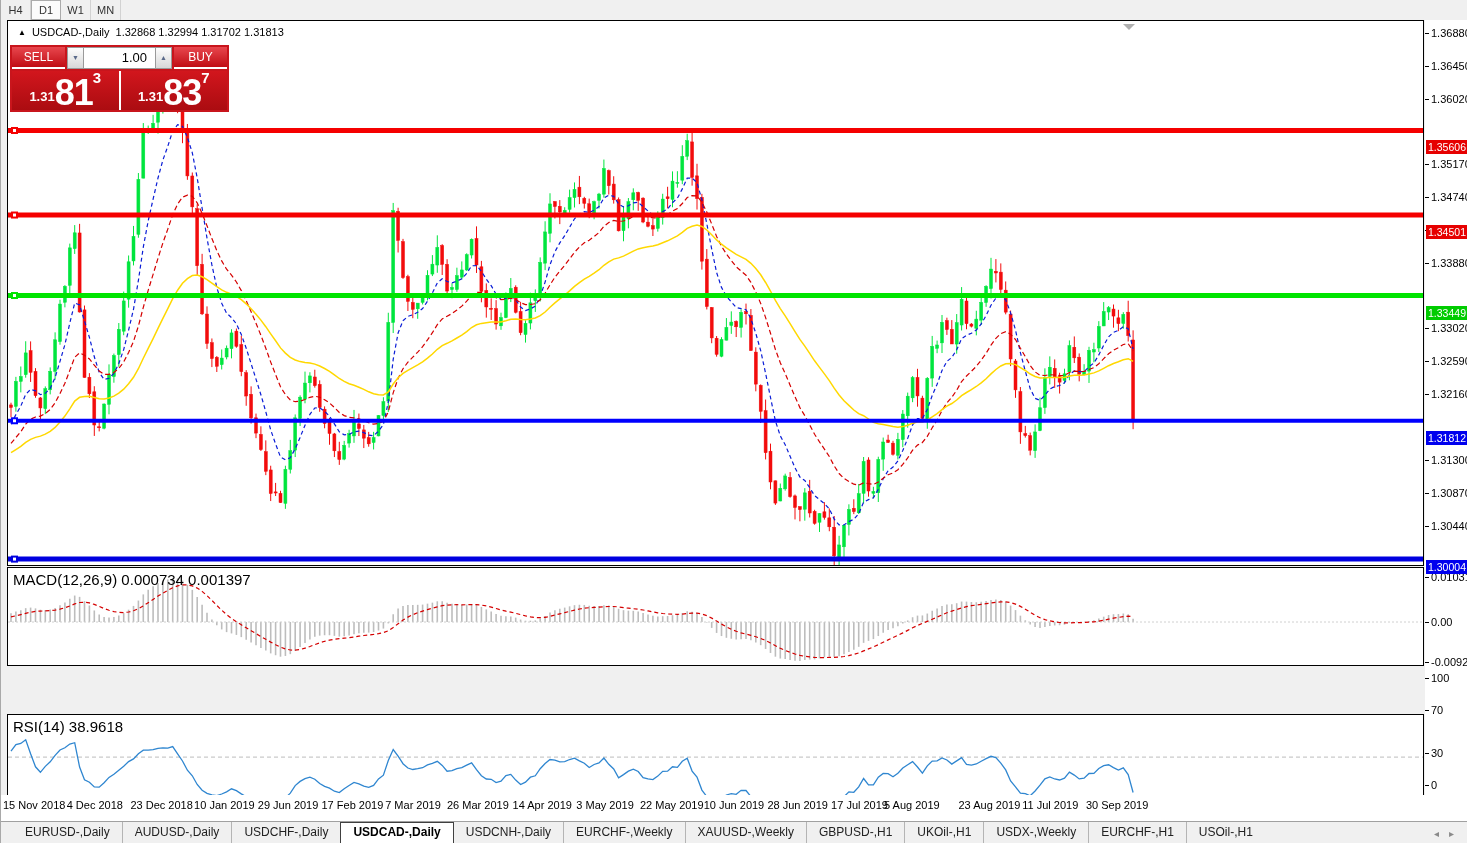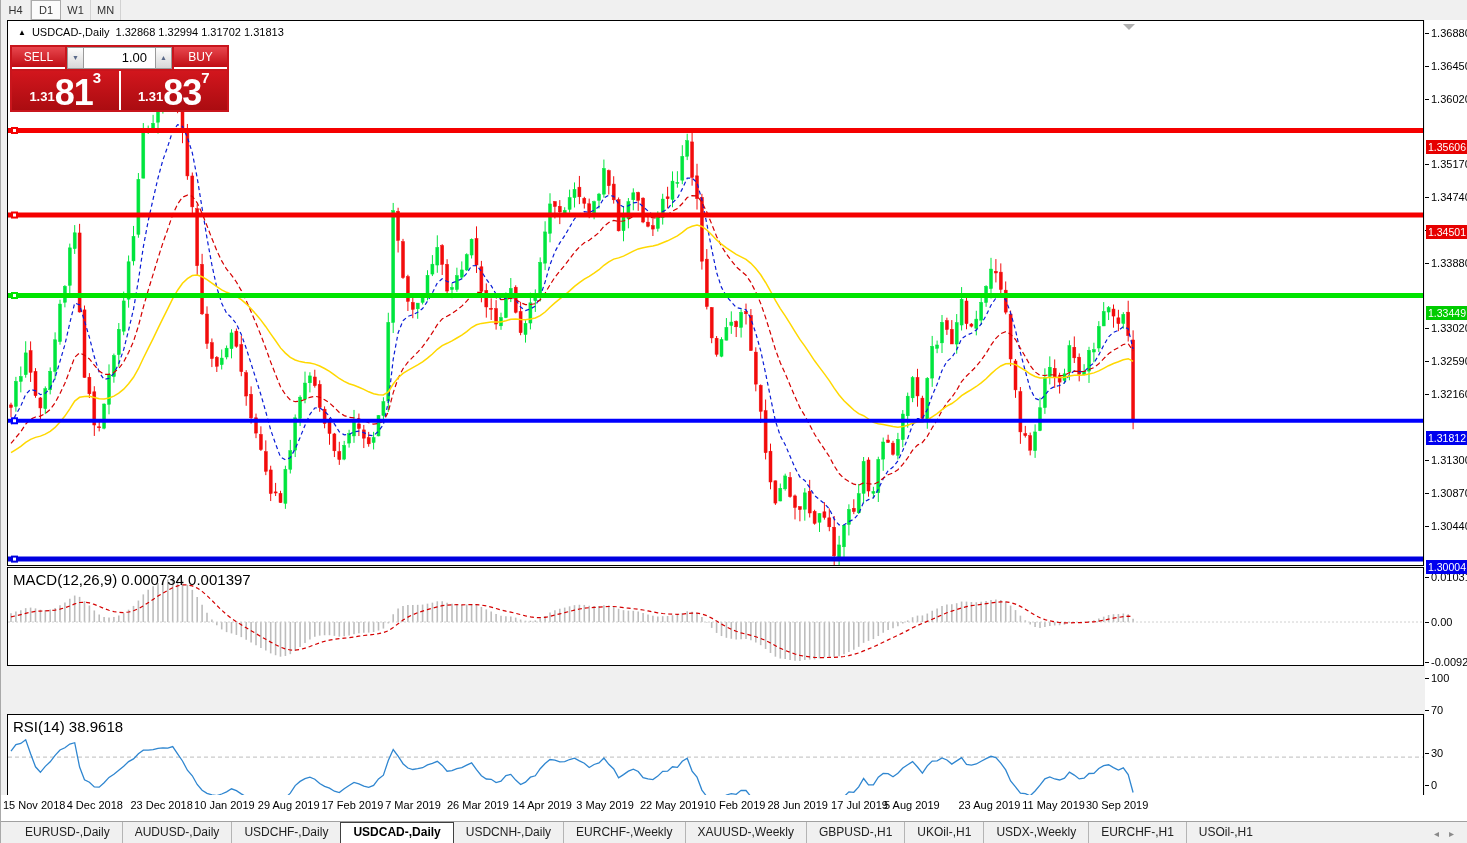--- a/index.html
+++ b/index.html
@@ -879,33 +879,33 @@
       <div class="axis-badge" style="top: 188.032px; background: rgb(230, 0, 0);">1.34501</div>
       <div class="axis-badge" style="top: 268.522px; background: rgb(0, 204, 0);">1.33449</div>
       <div class="axis-badge" style="top: 393.77px; background: rgb(0, 0, 238);">1.31812</div>
       <div class="axis-badge" style="top: 523px; background: rgb(0, 0, 238);">1.30004</div>
     </div>
   <div id="date-axis">
       <div class="date-label" style="left: 2px;">15 Nov 2018</div>
       <div class="date-label" style="left: 65.7px;">4 Dec 2018</div>
       <div class="date-label" style="left: 129.4px;">23 Dec 2018</div>
       <div class="date-label" style="left: 193.1px;">10 Jan 2019</div>
-      <div class="date-label" style="left: 256.8px;">29 Aug 2019</div>
+      <div class="date-label" style="left: 256.8px;">29 Jun 2019</div>
       <div class="date-label" style="left: 320.5px;">17 Feb 2019</div>
       <div class="date-label" style="left: 384.2px;">7 Mar 2019</div>
       <div class="date-label" style="left: 446px;">26 Mar 2019</div>
       <div class="date-label" style="left: 511.6px;">14 Apr 2019</div>
       <div class="date-label" style="left: 575.3px;">3 May 2019</div>
       <div class="date-label" style="left: 639px;">22 May 2019</div>
-      <div class="date-label" style="left: 702.7px;">10 Feb 2019</div>
+      <div class="date-label" style="left: 702.7px;">10 Jun 2019</div>
       <div class="date-label" style="left: 766.4px;">28 Jun 2019</div>
       <div class="date-label" style="left: 830.1px;">17 Jul 2019</div>
       <div class="date-label" style="left: 849px; padding-left: 34px;">5 Aug 2019</div>
       <div class="date-label" style="left: 957.5px;">23 Aug 2019</div>
-      <div class="date-label" style="left: 1021.2px;">11 May 2019</div>
+      <div class="date-label" style="left: 1021.2px;">11 Jul 2019</div>
       <div class="date-label" style="left: 1084.9px;">30 Sep 2019</div>
     </div>
 
   <div id="tabbar">
     <div class="tab">EURUSD-,Daily</div>
       <div class="tab">AUDUSD-,Daily</div>
       <div class="tab">USDCHF-,Daily</div>
       <div class="tab active">USDCAD-,Daily</div>
       <div class="tab">USDCNH-,Daily</div>
       <div class="tab">EURCHF-,Weekly</div>

